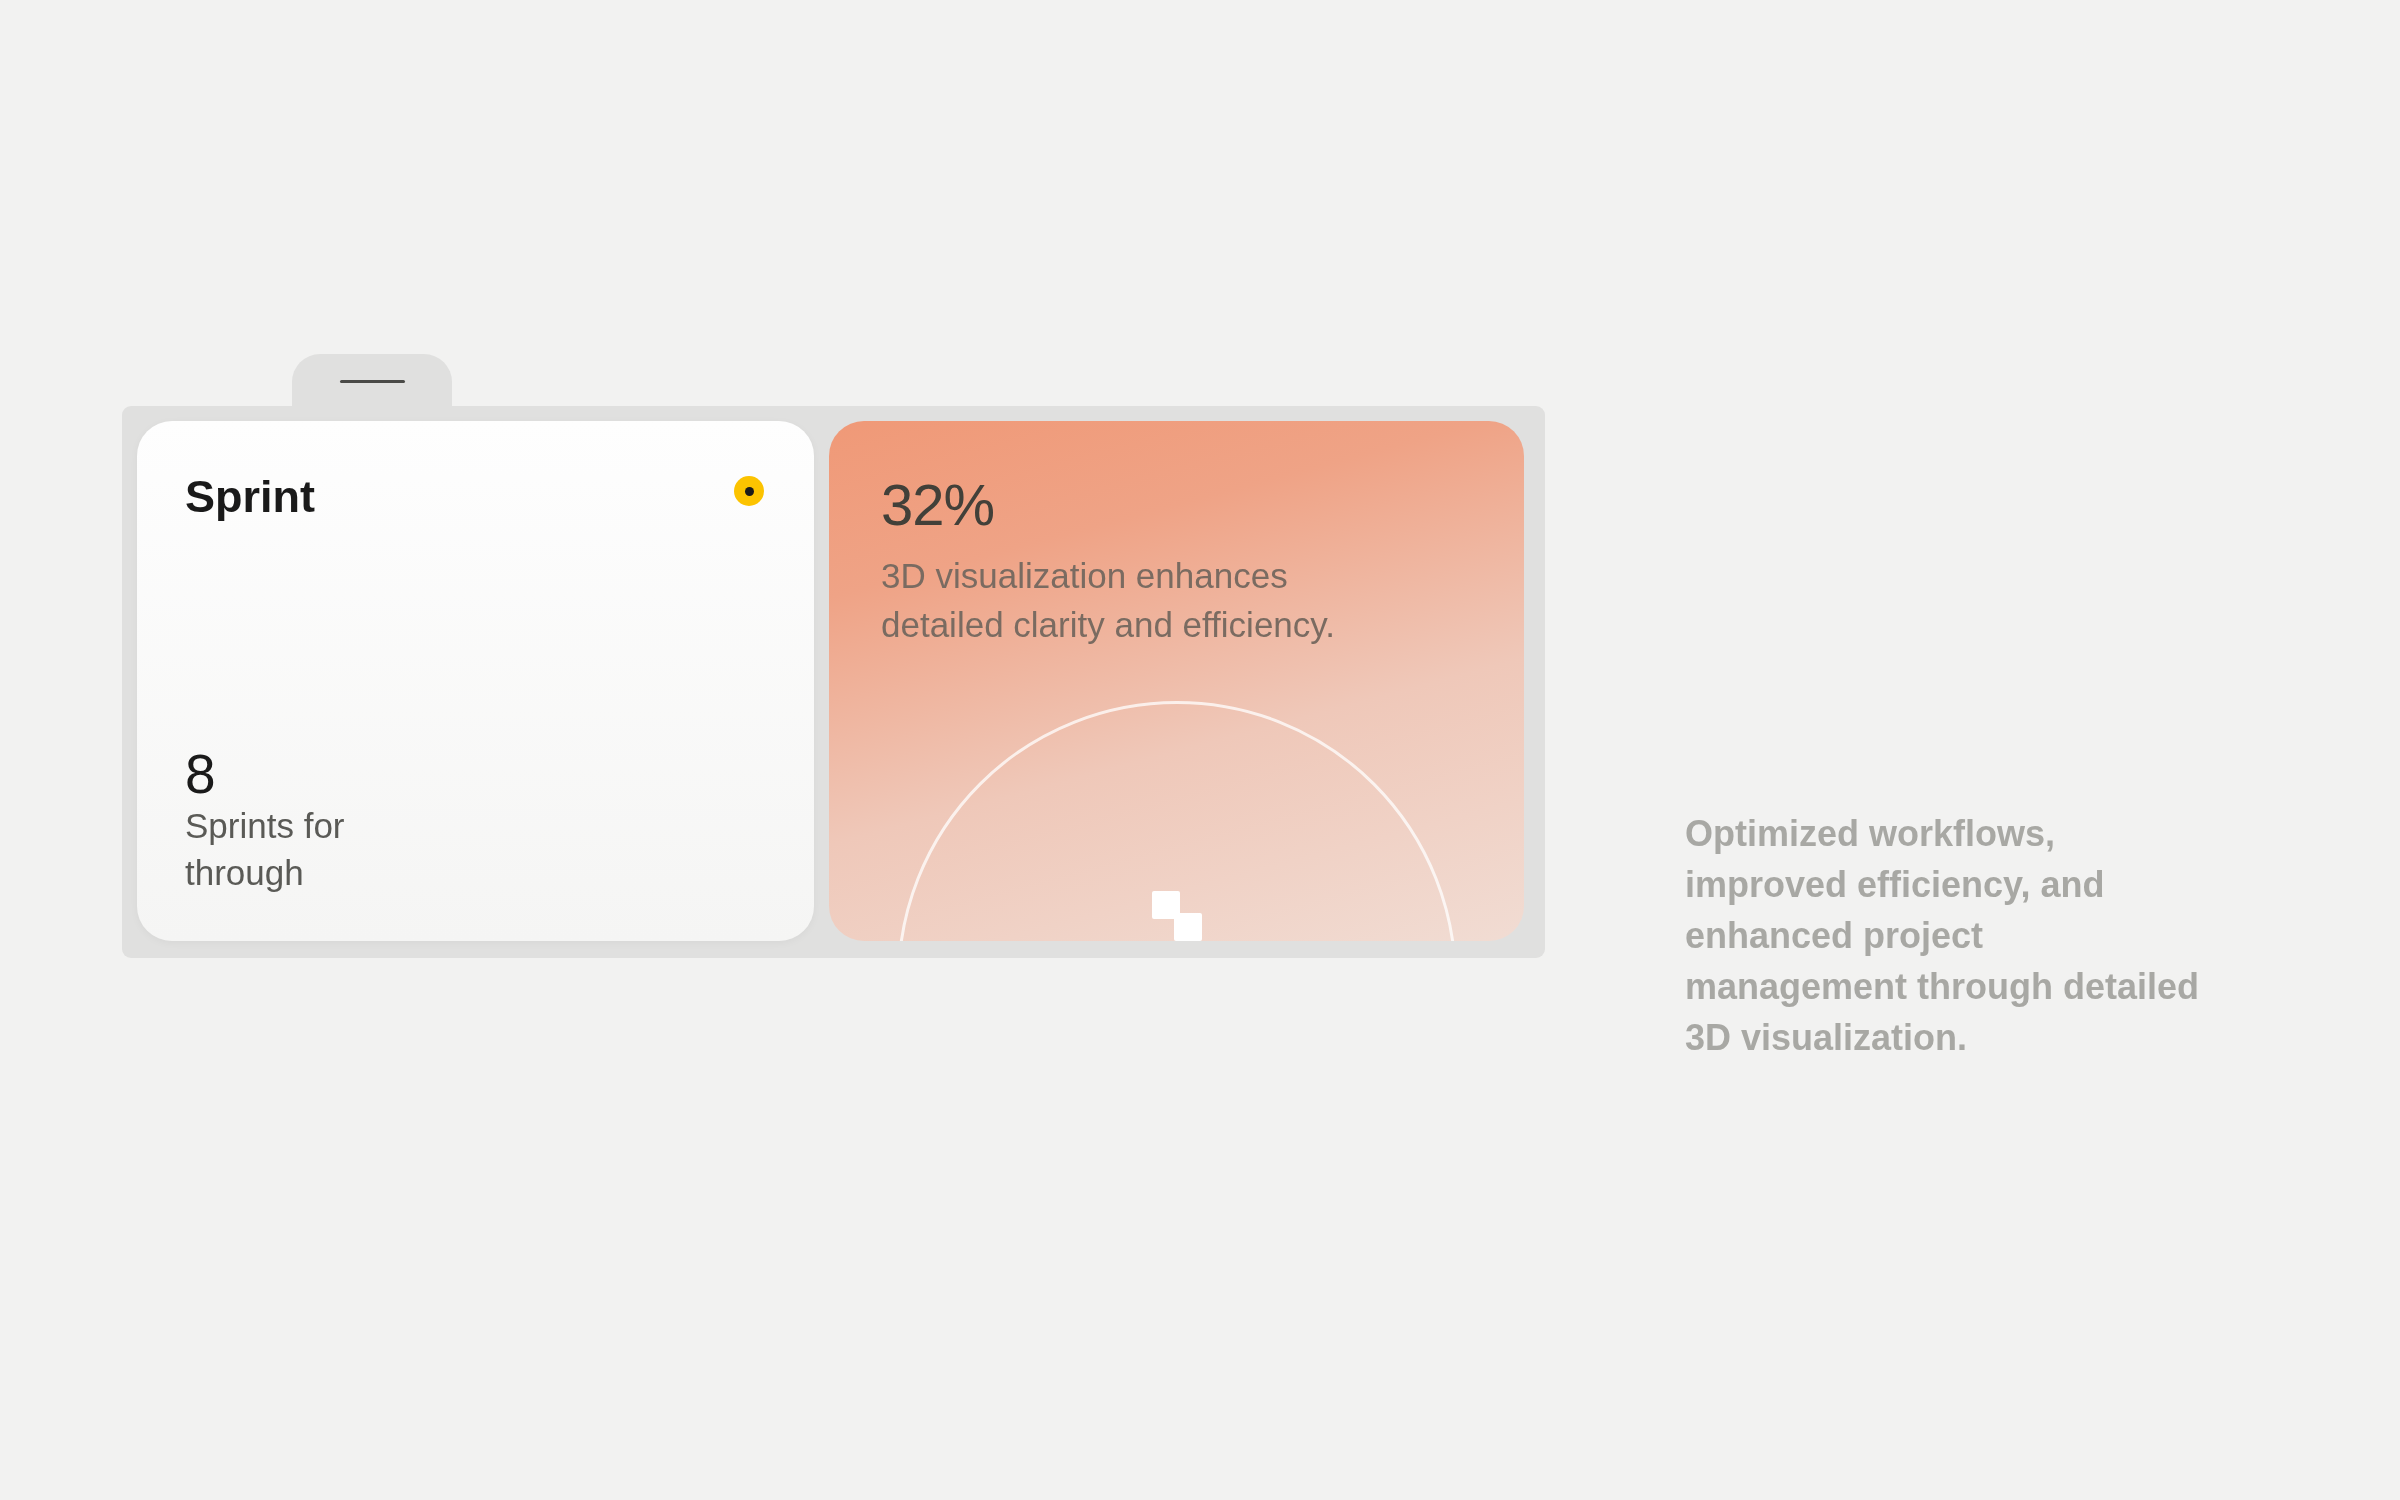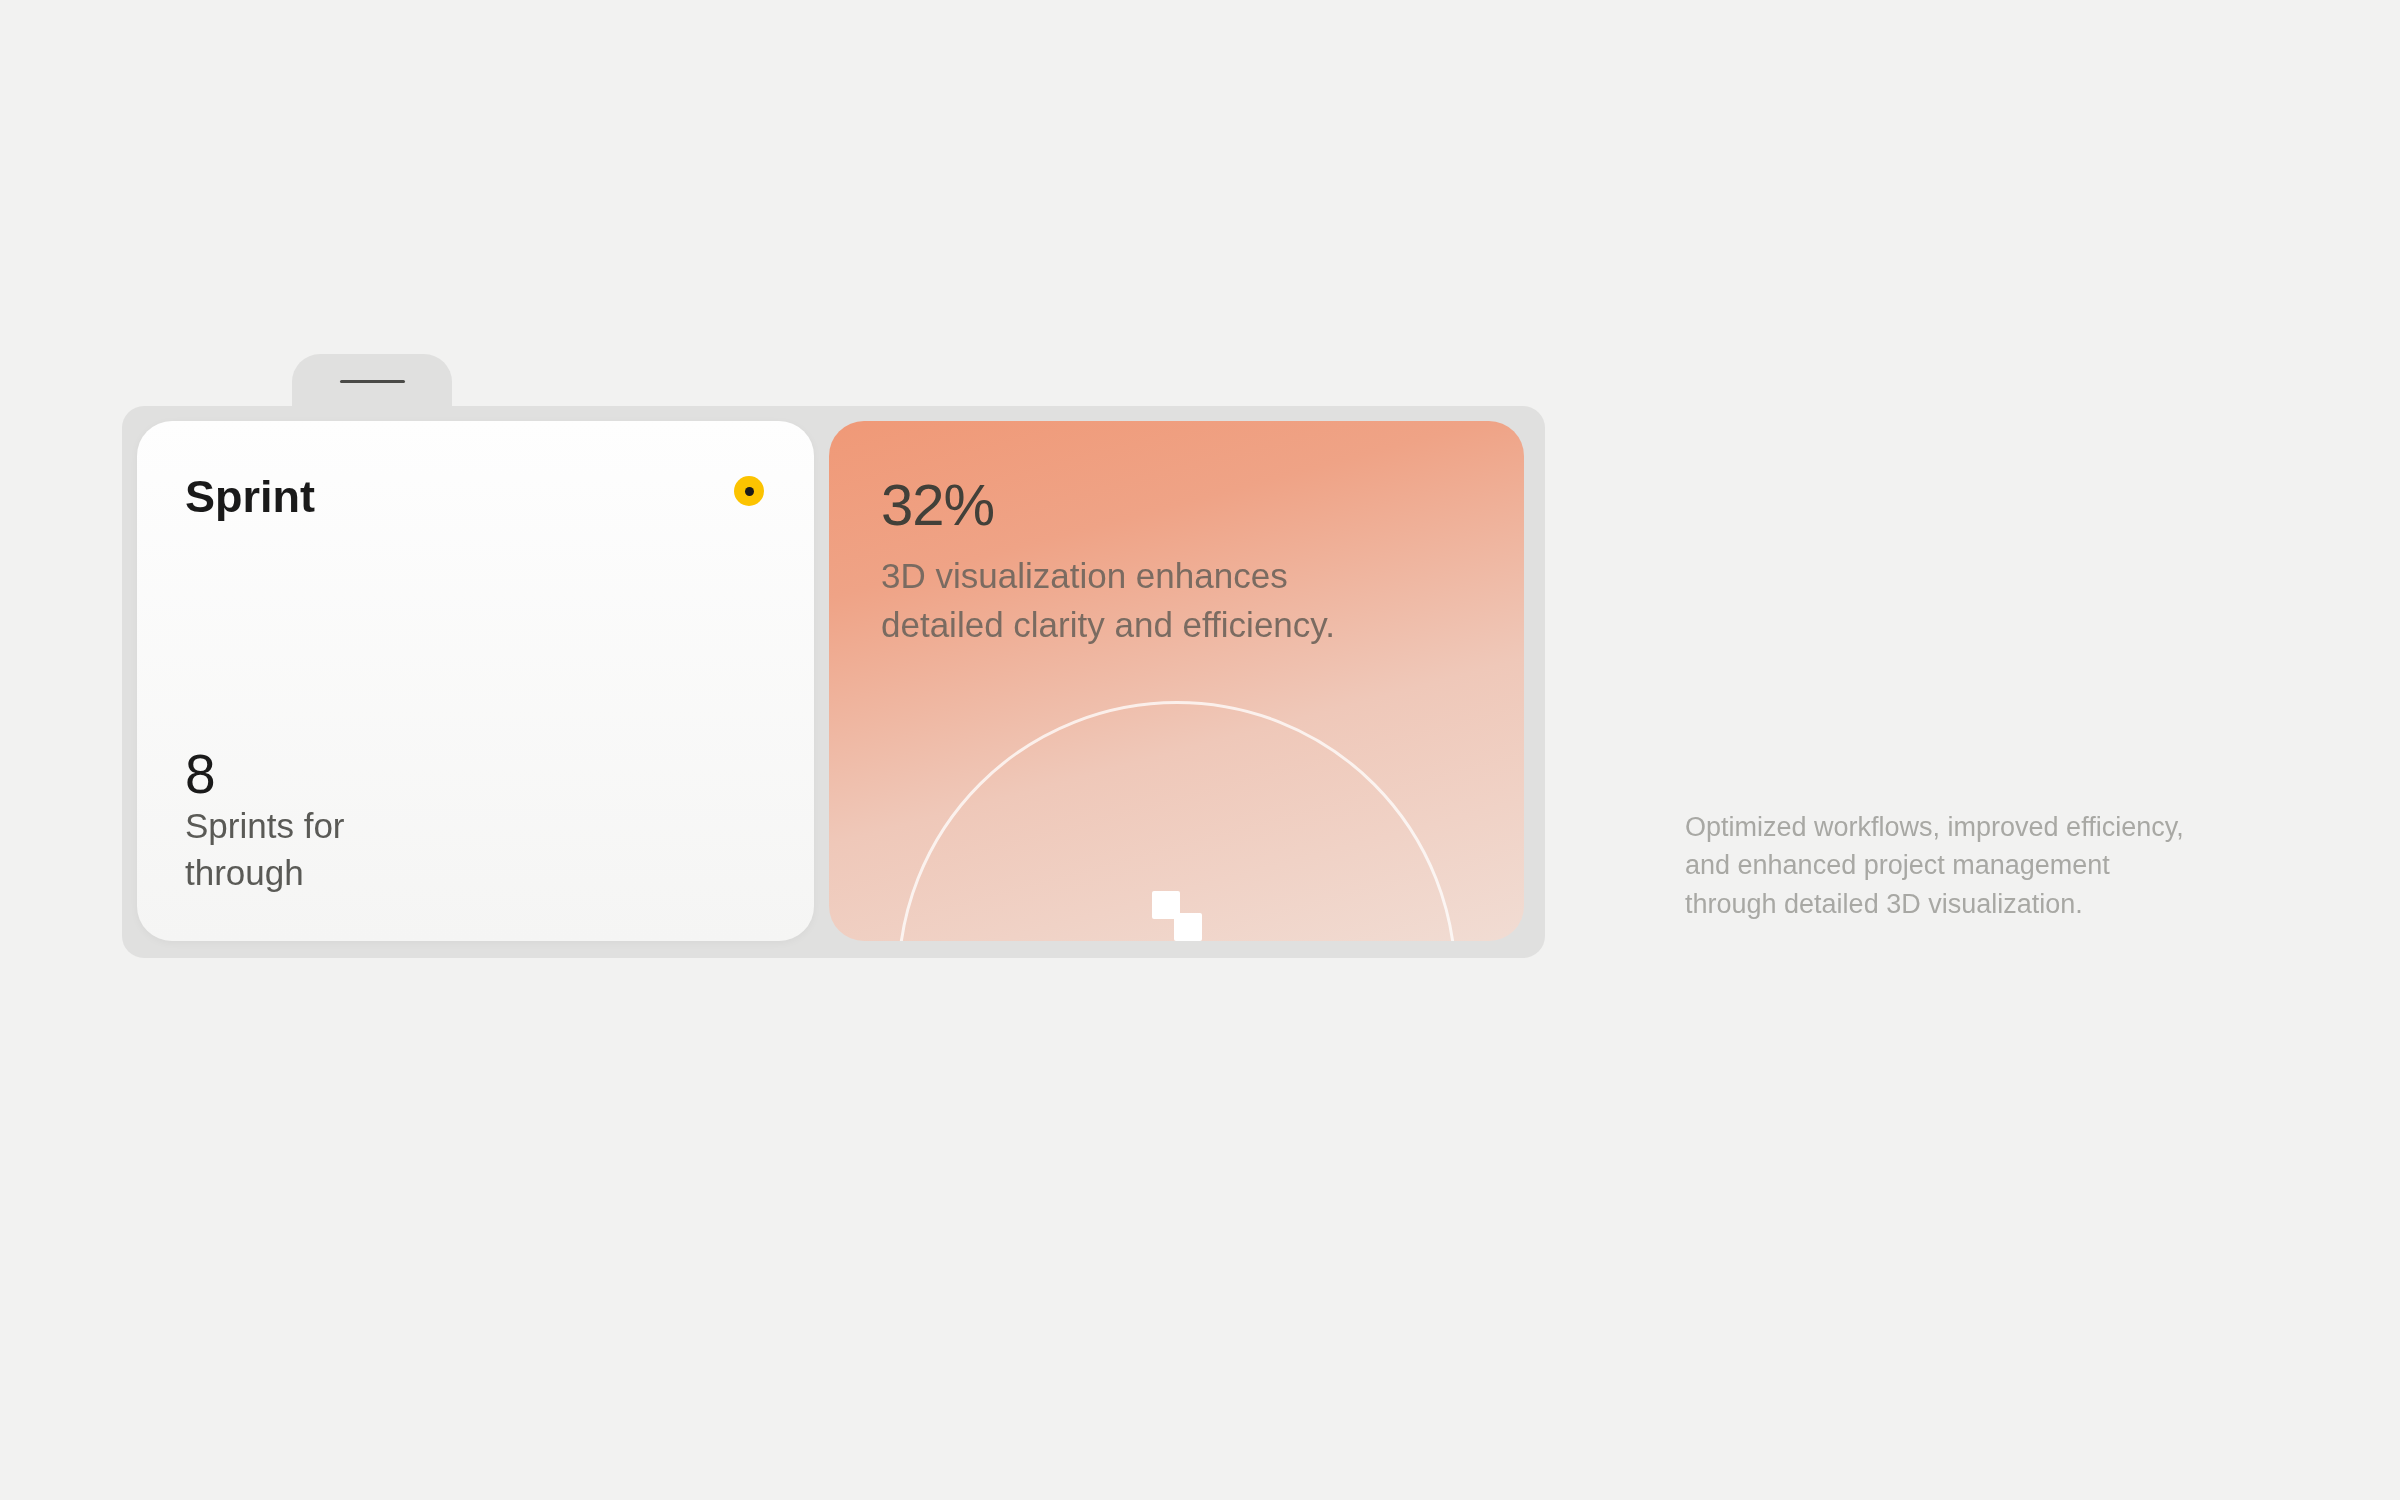--- a/index.html
+++ b/index.html
@@ -45,21 +45,21 @@
       border-radius: 2px;
     }
     
     .cards-wrapper {
       position: absolute;
       left: 0;
       top: 30px;
       width: 1423px;
       height: 552px;
       background: #e0e0df;
-      border-radius: 22px;
+      border-radius: 9px;
       padding: 15px;
       display: flex;
       gap: 15px;
       overflow: hidden;
     }
     
     .card-sprint {
       width: 677px;
       height: 520px;
       background: linear-gradient(180deg, #fefefe 0%, #f5f5f4 100%);
@@ -167,22 +167,22 @@
       bottom: -5px;
       left: 50%;
       transform: translateX(-50%);
     }
     
     .side-text {
       position: absolute;
       left: 1685px;
       top: 808px;
       width: 515px;
-      font-size: 27px;
-      font-weight: 400;
+      font-size: 36px;
+      font-weight: 700;
       color: #a8a8a4;
       line-height: 1.42;
     }
   </style>
 </head>
 <body>
 
 <div class="container">
 
   <div class="notch-tab">

